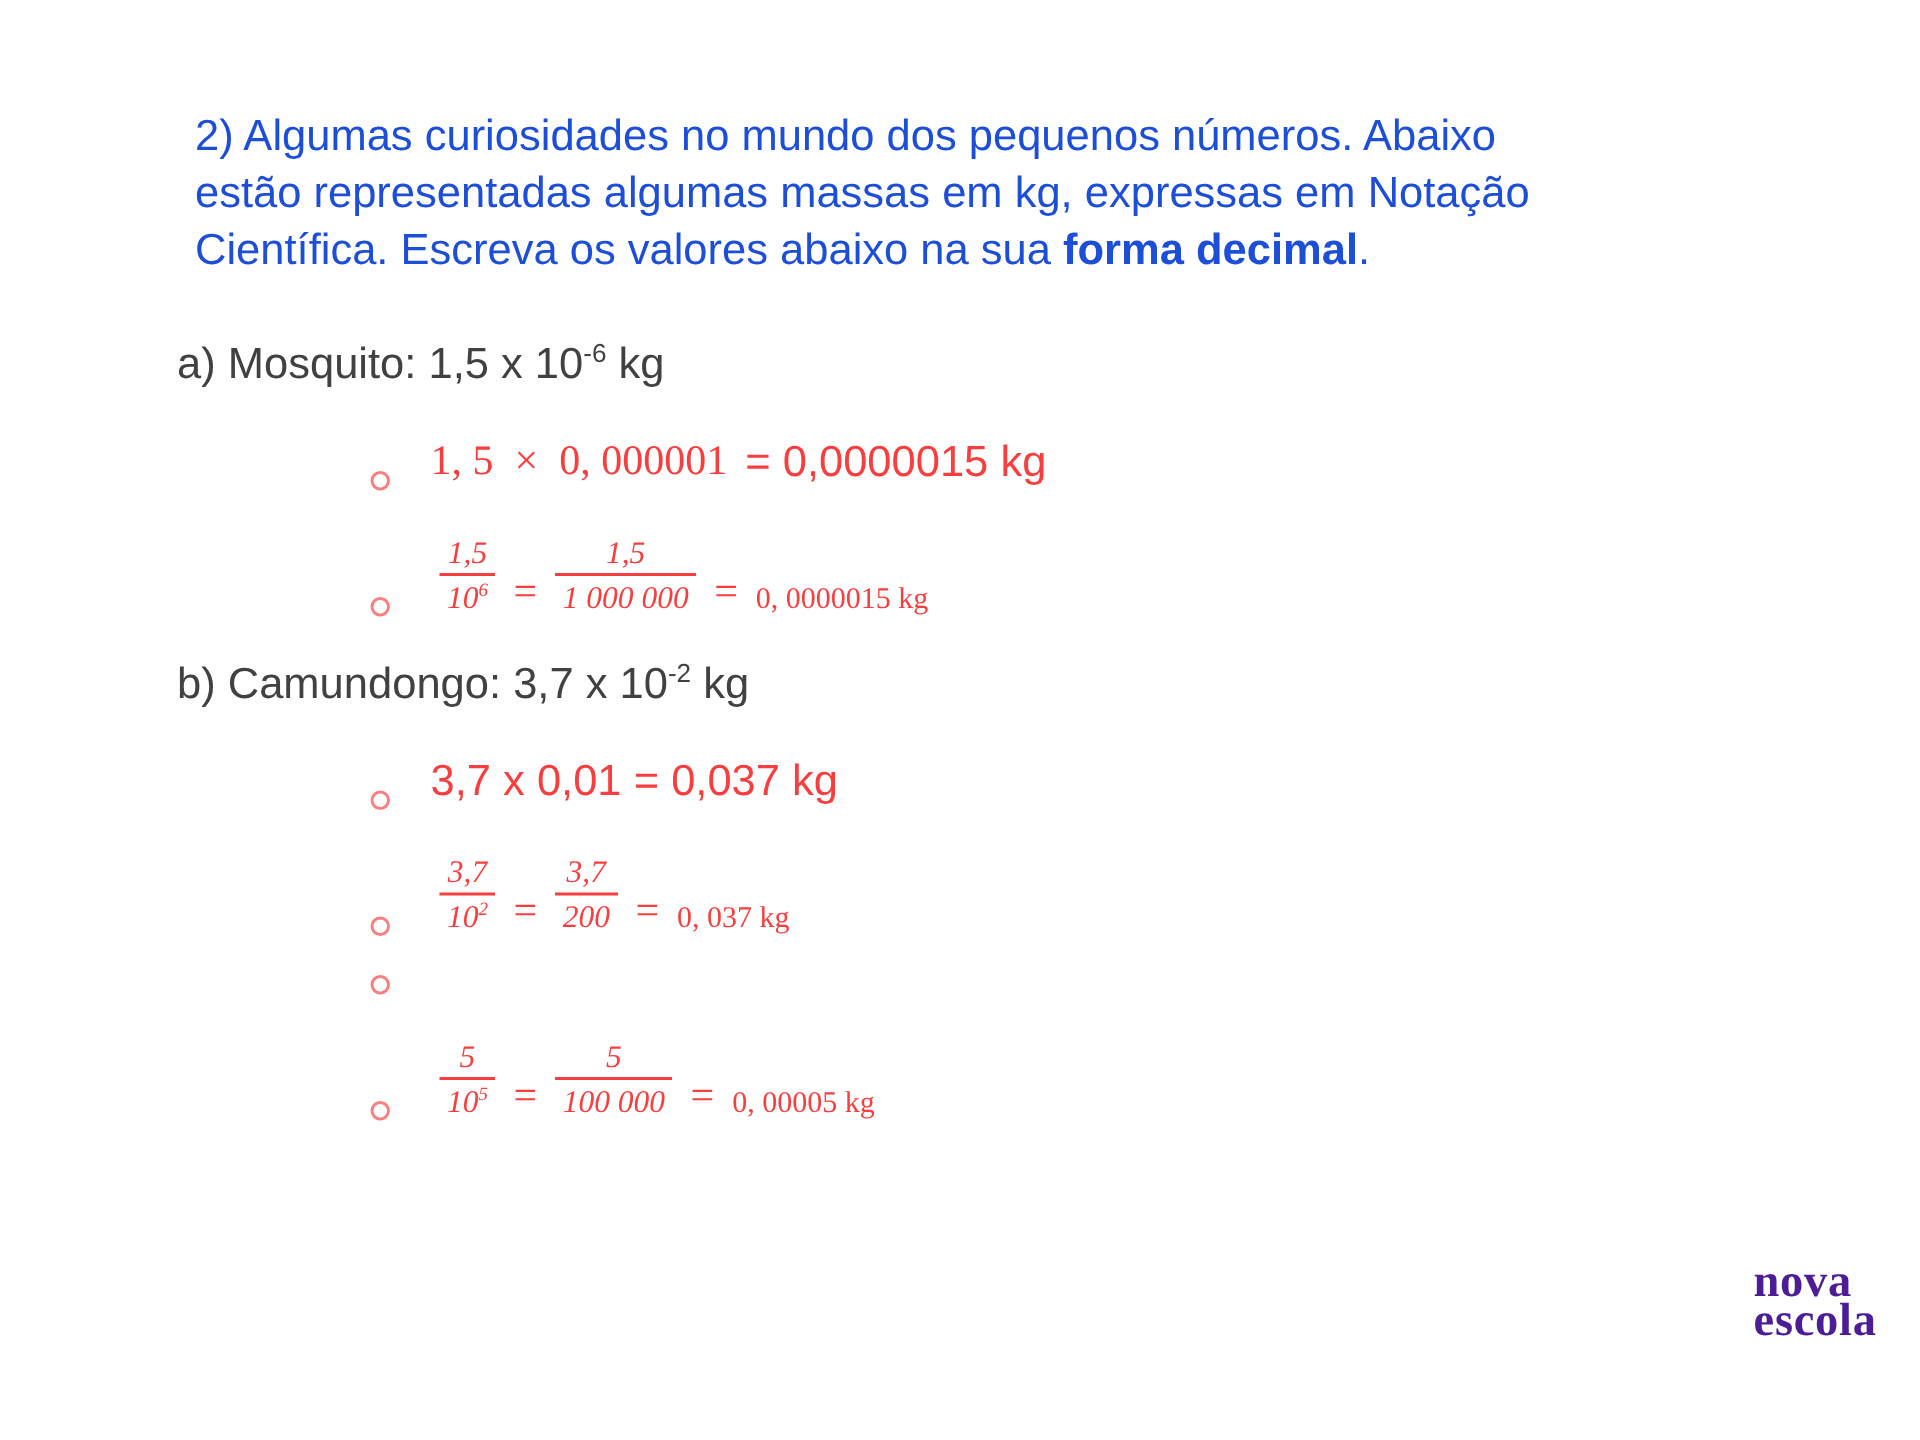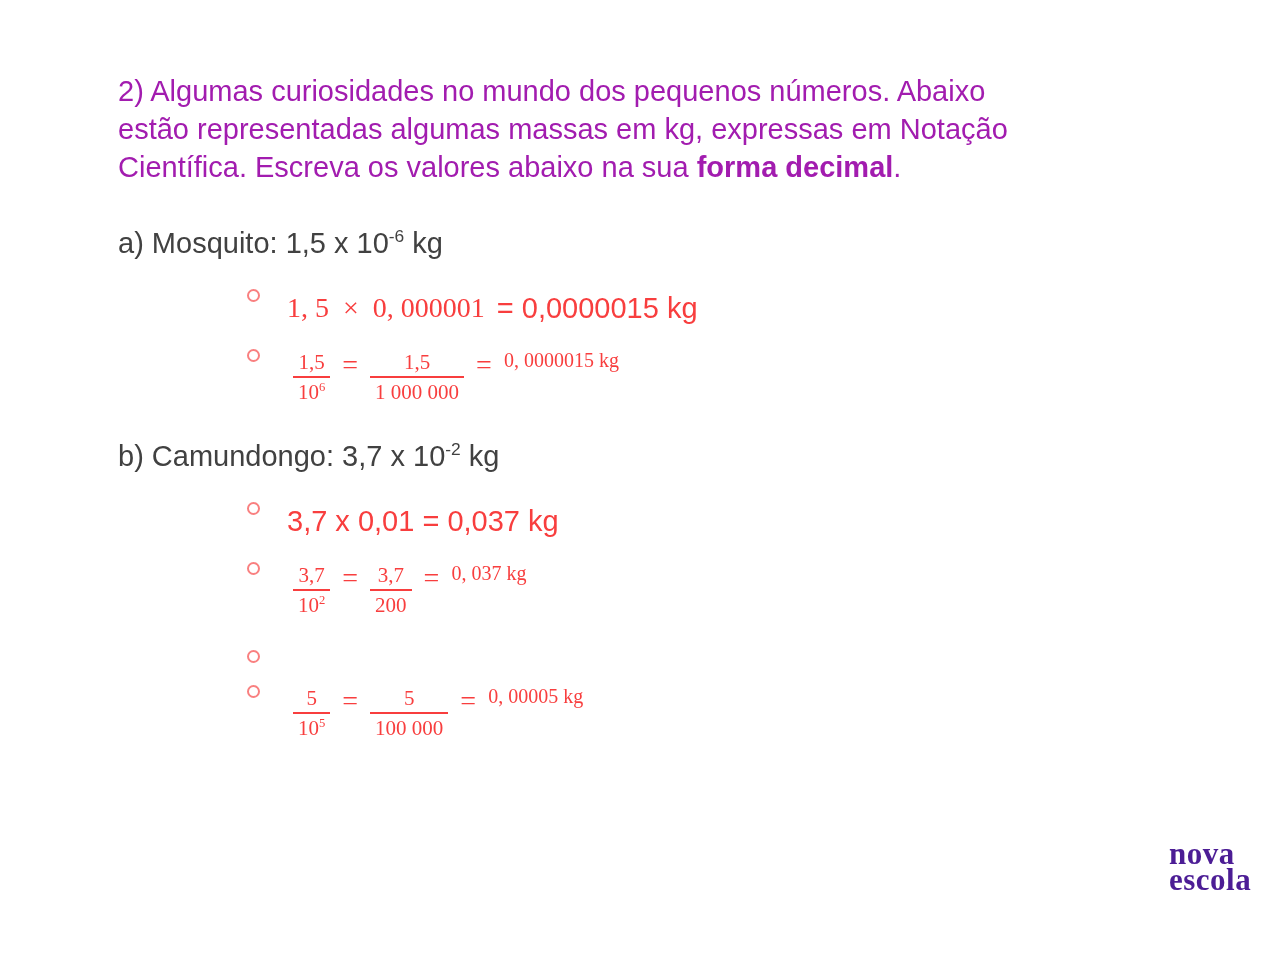--- a/index.html
+++ b/index.html
@@ -8,40 +8,40 @@
     width: 1280px;
     height: 960px;
     background: #ffffff;
     overflow: hidden;
     font-family: "Liberation Sans", sans-serif;
     color: #414141;
     box-sizing: border-box;
     padding: 72px 0 0 118px;
   }
   .heading {
-    margin: 0 0 38px 0;
+    margin: 0 0 38px 12px;
     font-size: 29px;
     line-height: 38px;
-    color: #a21caf;
+    color: #1d4ed8;
     max-width: 1050px;
   }
   .heading b { font-weight: bold; }
   .item-title {
     margin: 0 0 27px 0;
     font-size: 29px;
     line-height: 38px;
   }
   sup {
     font-size: 0.6em;
     vertical-align: super;
     line-height: 0;
   }
   .row {
     display: flex;
-    align-items: flex-start;
+    align-items: flex-end;
     margin: 0 0 22px 129px;
     color: #f83e3e;
   }
   .step-row { font-size: 29px; line-height: 38px; }
   .frac-row { margin-bottom: 26px; min-height: 62px; }
   .bullet {
     flex: 0 0 auto;
     width: 9px;
     height: 9px;
     border: 2.5px solid #f98080;
@@ -56,20 +56,21 @@
   }
   .math-sans { font-size: 29px; }
   .math-serif:empty, .math-sans:empty { display: none; margin: 0; }
   .frac {
     display: inline-block;
     text-align: center;
     vertical-align: middle;
     font-family: "Liberation Serif", serif;
     font-size: 21px;
     line-height: 26px;
+    font-style: italic;
   }
   .frac .num {
     display: block;
     border-bottom: 2px solid currentColor;
     padding: 0 5px 1px 5px;
   }
   .frac .den { display: block; padding: 1px 5px 0 5px; }
   .eq {
     font-family: "Liberation Serif", serif;
     font-size: 28px;

